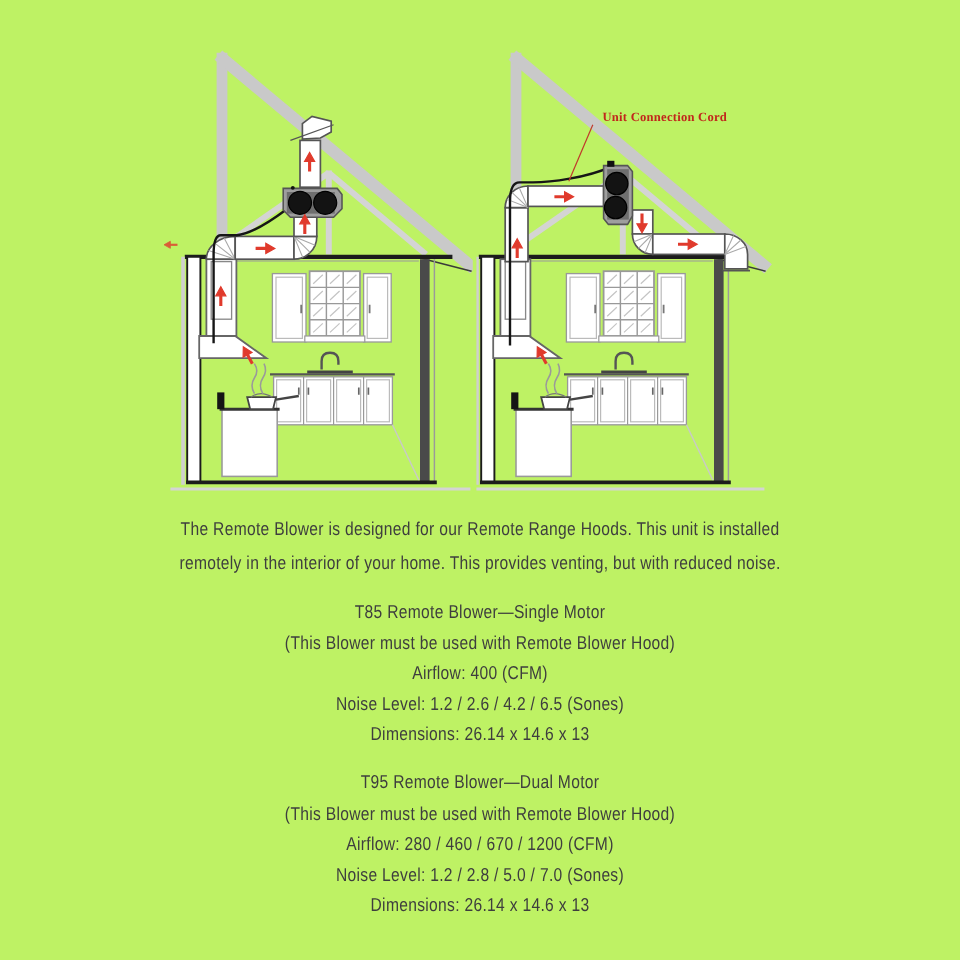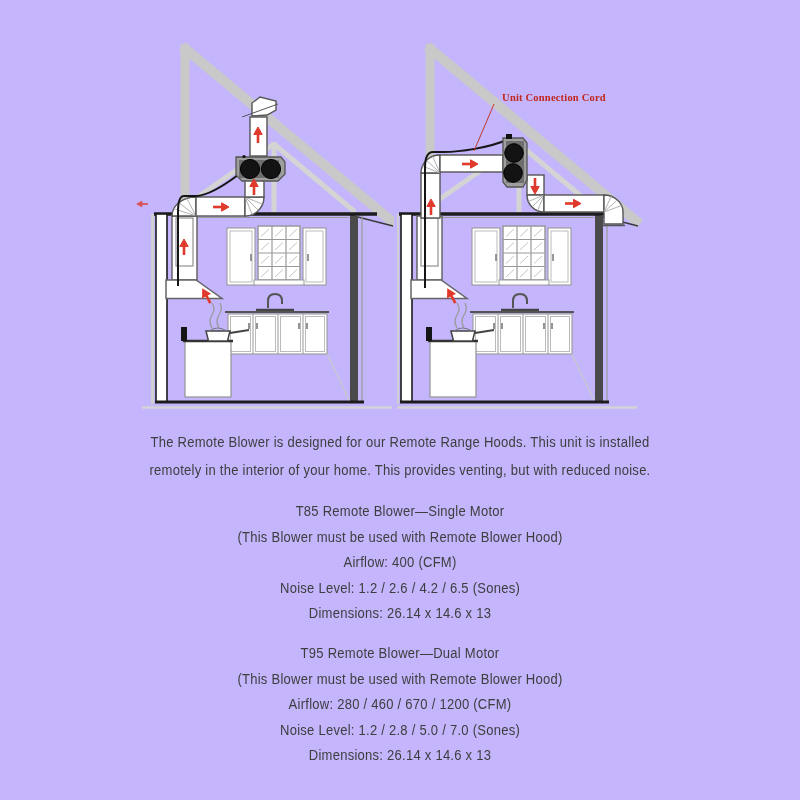--- a/index.html
+++ b/index.html
@@ -1,16 +1,16 @@
 <!DOCTYPE html>
 <html><head>
 <meta charset="utf-8">
 <style>
   html,body{margin:0;padding:0;background:#fff;}
-  #page{position:relative;width:800px;height:800px;background:#c4b5fd;overflow:hidden;
+  #page{position:relative;width:800px;height:800px;background:#bef264;overflow:hidden;
         font-family:"Liberation Sans", sans-serif;color:#3e3e3e;}
   .diagram{position:absolute;top:40px;}
   #diagram-left{left:132px;width:262px;height:372px;}
   #diagram-right{left:397px;width:252px;height:372px;}
   .copy{position:absolute;left:50%;transform:translateX(-50%) scaleX(.84);transform-origin:center top;
         width:680px;text-align:center;letter-spacing:.3px;}
   .intro{top:428px;font-size:15.5px;line-height:28px;}
   .spec{font-size:15.5px;line-height:25.6px;}
   #spec-t85{top:498px;}
   #spec-t95{top:640px;}

